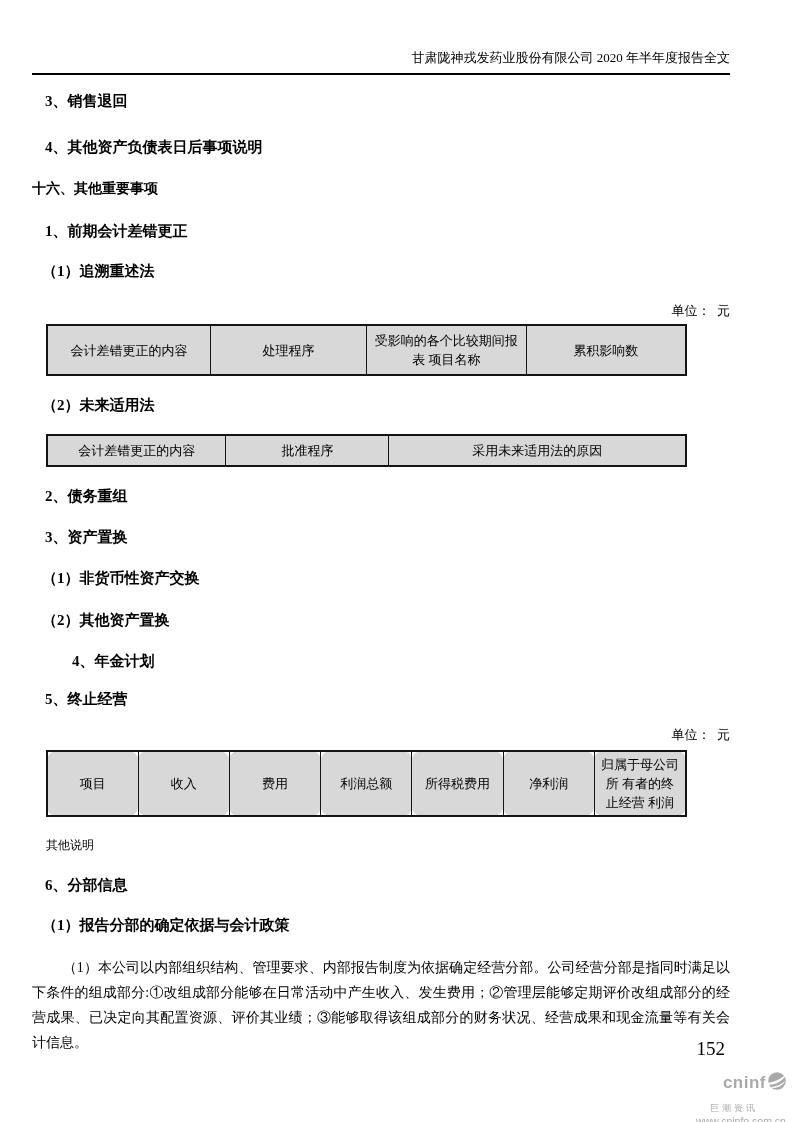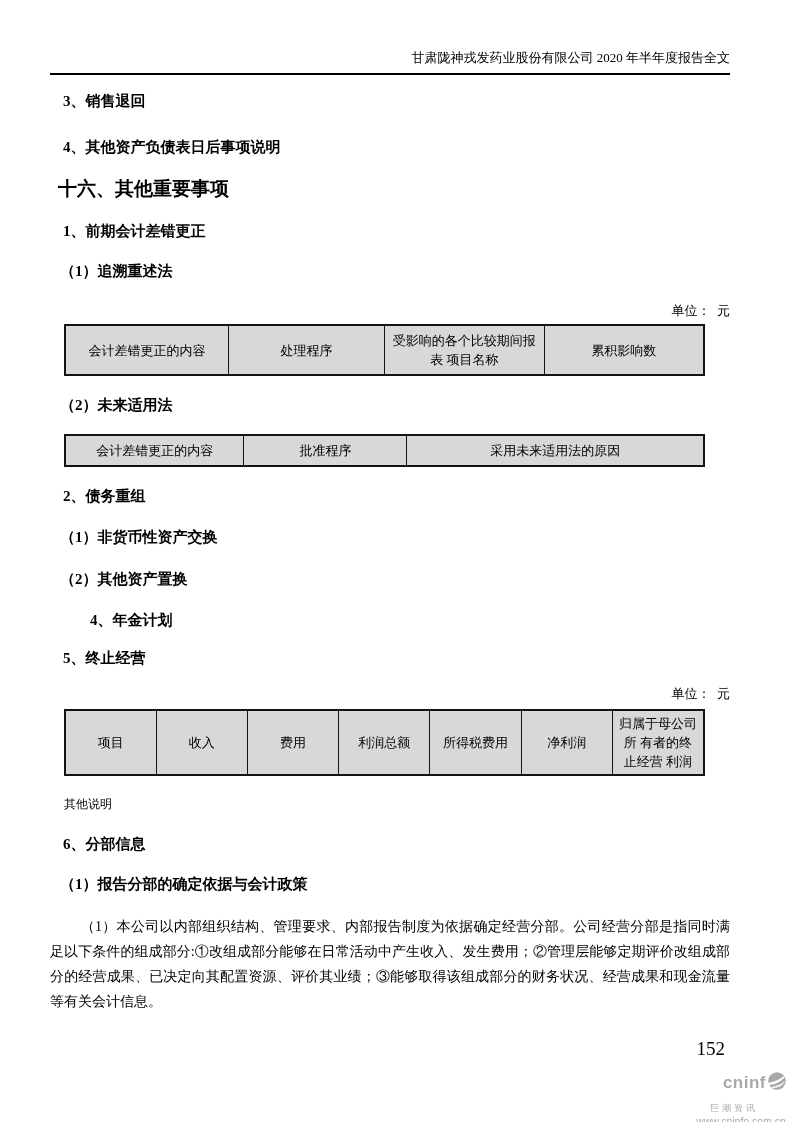--- a/index.html
+++ b/index.html
@@ -8,21 +8,21 @@
     position: relative;
     width: 793px;
     height: 1122px;
     margin: 0 auto;
     background: #ffffff;
     font-family: "Liberation Serif", "DejaVu Serif", serif;
     color: #000;
     overflow: hidden;
   }
   .content {
-    padding: 0 63px 0 50px;
+    padding: 0 63px 0 32px;
   }
   
   .report-header {
     padding-top: 50px;
     padding-bottom: 7px;
     border-bottom: 2px solid #000;
     text-align: right;
     font-size: 13px;
     line-height: 16px;
   }
@@ -33,24 +33,23 @@
     line-height: 19px;
     margin-left: 13px;
   }
   .h-paren {          
     font-size: 15px;
     font-weight: bold;
     line-height: 19px;
     margin-left: 10px;
   }
   .h-chapter {        
-    font-size: 19px;
+    font-size: 14px;
     font-weight: bold;
     line-height: 24px;
-    margin-left: 8px;
   }
   .mt-sales   { margin-top: 17px; }
   .mt-events  { margin-top: 27px; }
   .mt-chap    { margin-top: 20px; }
   .mt-prior   { margin-top: 21px; }
   .mt-retro   { margin-top: 21px; }
   .mt-prosp   { margin-top: 20px; }
   .mt-debt    { margin-top: 20px; }
   .mt-swap    { margin-top: 22px; }
   .mt-nonmon  { margin-top: 22px; }
@@ -84,21 +83,21 @@
     line-height: 19px;
     text-align: center;
     vertical-align: middle;
     padding: 3px 6px;
   }
   .t-retro  { margin-top: 5px; }
   .t-retro th  { height: 50px; }
   .t-prosp  { margin-top: 19px; }
   .t-prosp th  { height: 31px; }
   .t-disc   { margin-top: 7px; }
-  .t-disc th   { height: 64px; padding: 3px 3px; }
+  .t-disc th   { height: 64px; padding: 3px 3px; border-radius: 9px; }
   
   .note-plain {
     font-size: 12px;
     line-height: 16px;
     margin-left: 14px;
     margin-top: 20px;
   }
   .body-para {
     margin-top: 20px;
     font-size: 14px;
@@ -202,20 +201,21 @@
           <tr>
         <th>会计差错更正的内容</th>
         <th>批准程序</th>
         <th>采用未来适用法的原因</th>
       </tr>
     </tbody>
       </table>
 
     <div class="h-num mt-debt">2、债务重组</div>
 
+    <div class="h-num mt-swap">3、资产置换</div>
 
     <div class="h-paren mt-nonmon">（1）非货币性资产交换</div>
 
     <div class="h-paren mt-oswap">（2）其他资产置换</div>
 
     <div class="h-num mt-annuity">4、年金计划</div>
 
     <div class="h-num mt-disc">5、终止经营</div>
 
     <div class="unit-label mt-unit2">单位：  元</div>

